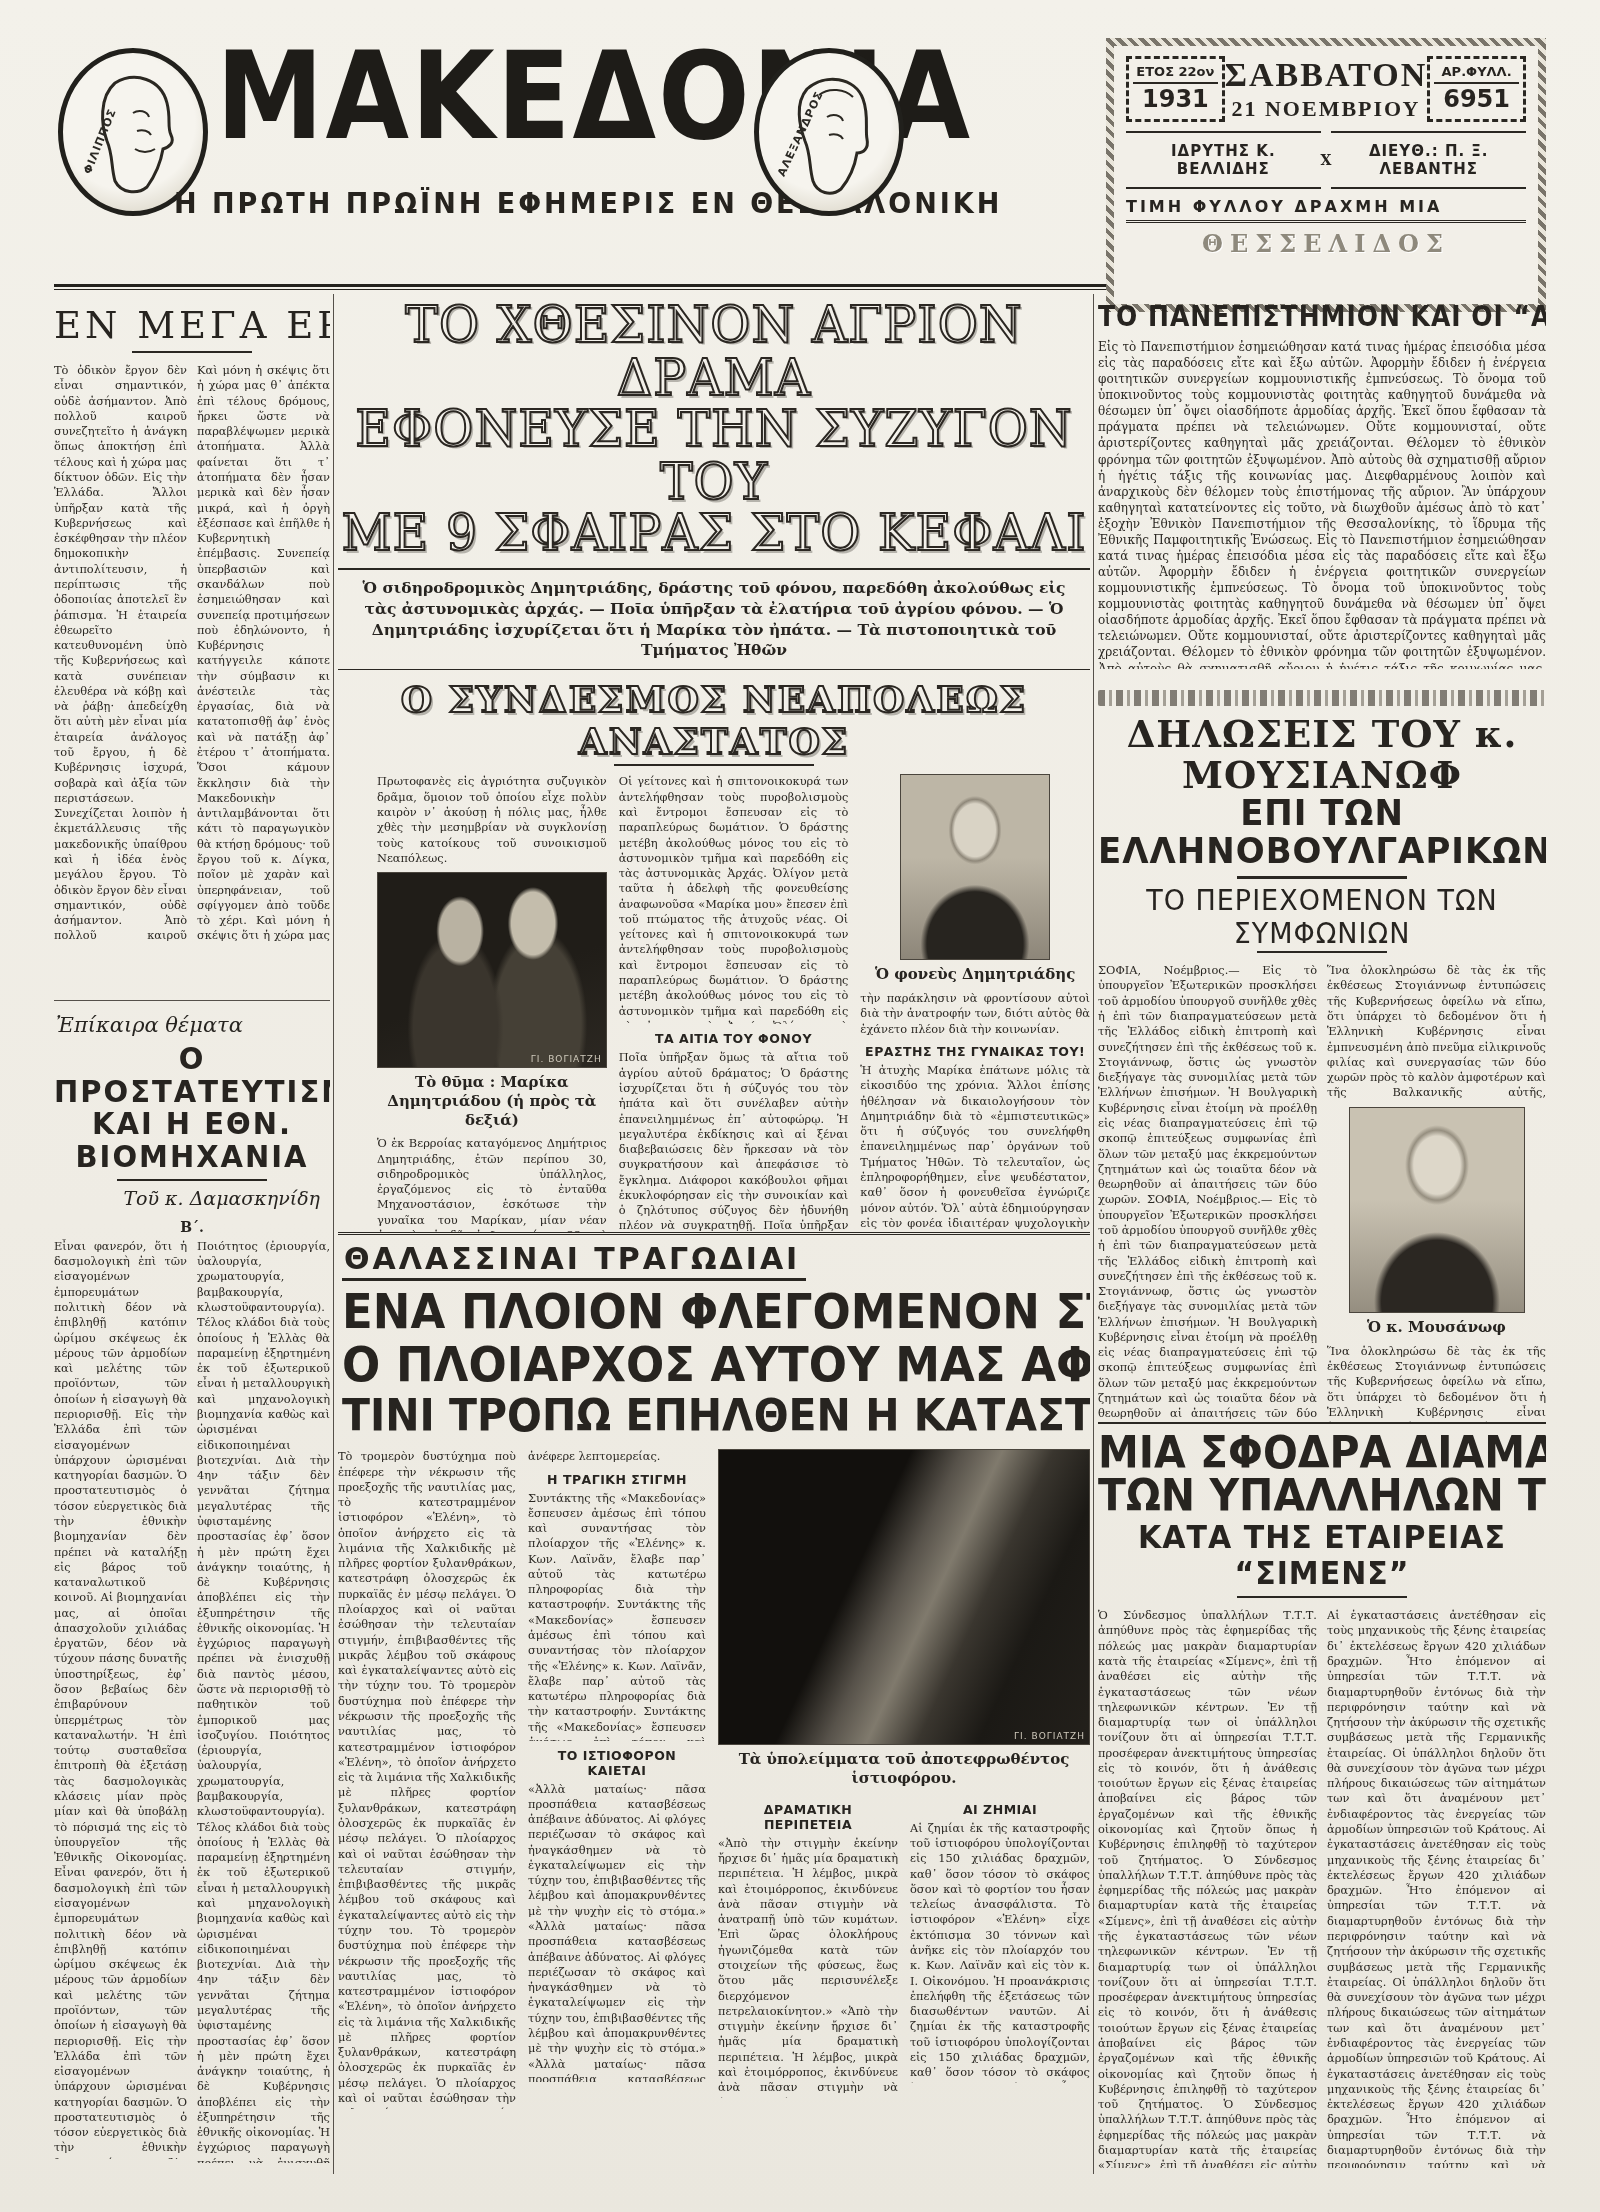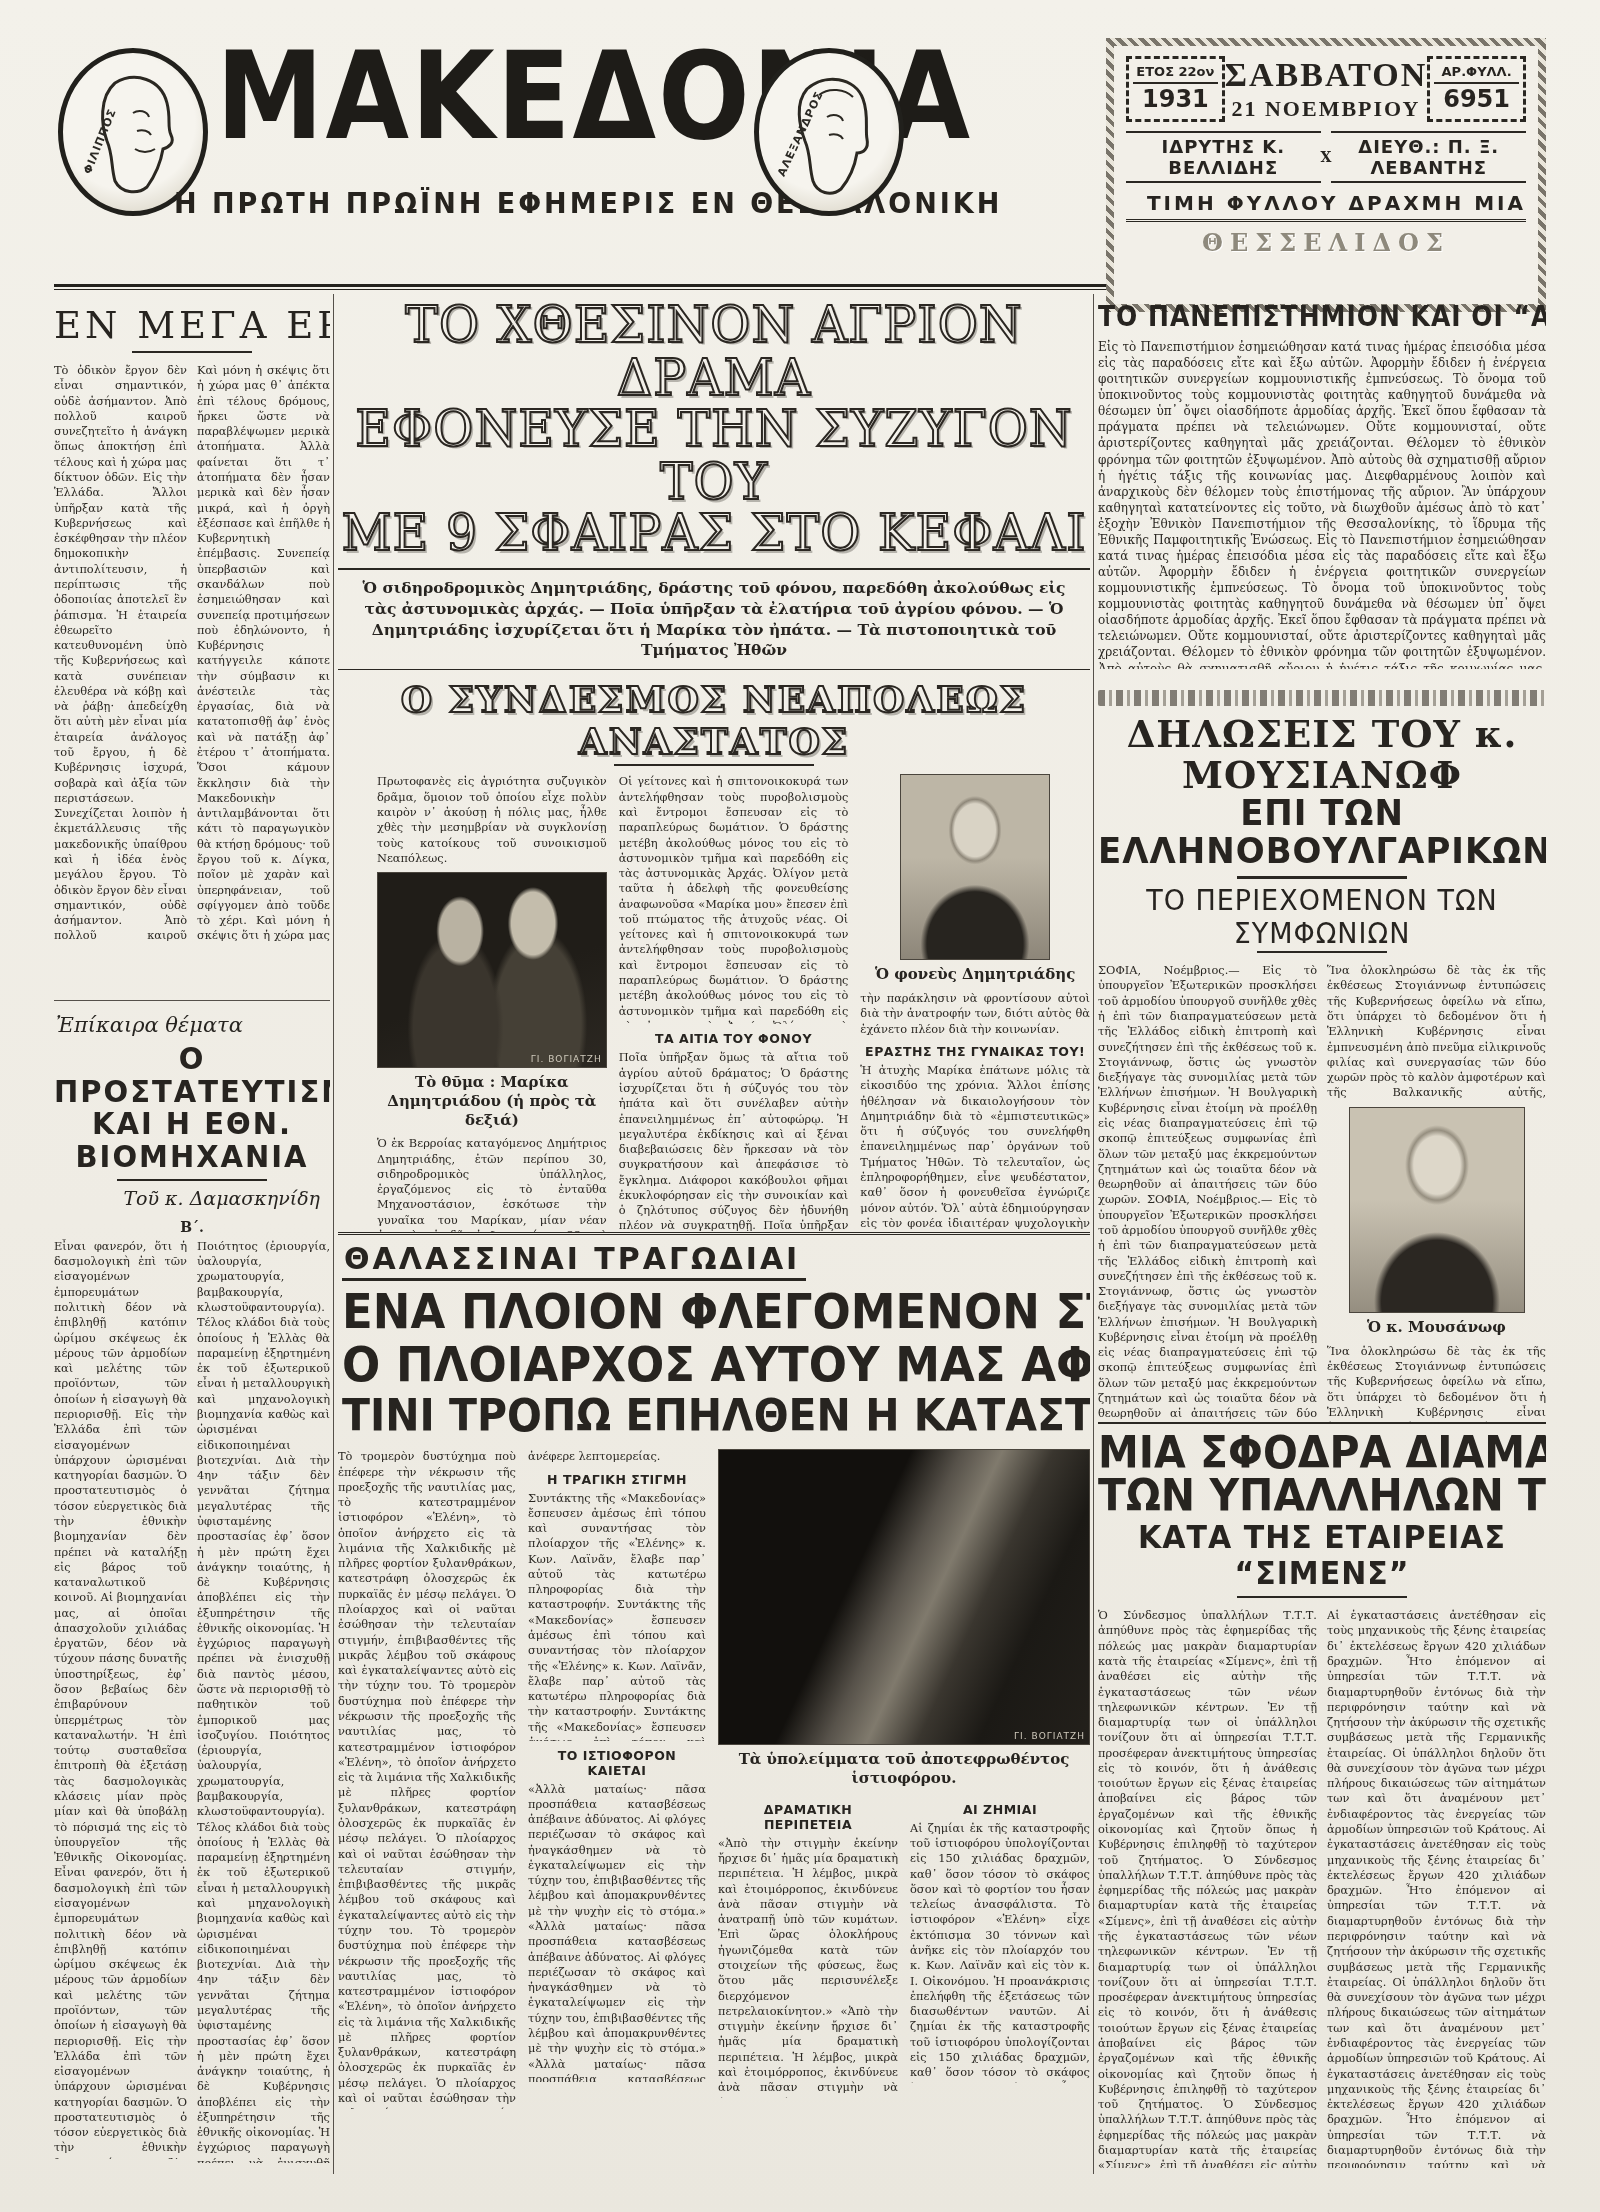--- a/index.html
+++ b/index.html
@@ -52,28 +52,28 @@
     border:3px dashed #2a2722; width:104px; padding:5px 4px 4px; text-align:center;
     font-family:"DejaVu Sans", sans-serif; font-weight:bold;
   }
   .ib-dash .lbl{ font-size:13px; letter-spacing:0; display:block; }
   .ib-dash .num{ font-size:24px; display:block; border-top:2px solid #2a2722; margin-top:3px; padding-top:1px;}
   .ib-day{ text-align:center; font-family:Liberation Serif, serif; font-weight:bold; padding-top:2px;}
   .ib-day .d1{ font-size:34px; letter-spacing:2px; display:block; line-height:1.0;}
   .ib-day .d2{ font-size:22px; letter-spacing:2px; display:block; margin-top:4px;}
   .ib-row2{ display:flex; justify-content:space-between; margin-top:9px; align-items:center;}
   .ib-cell{
-    border:2px solid #2a2722; border-left:none; border-right:none; padding:3px 6px;
-    font-family:"DejaVu Sans", sans-serif; font-weight:bold; font-size:18px; letter-spacing:1px;
+    border:2px solid #2a2722; border-left:none; border-right:none; padding:9px 6px;
+    font-family:"DejaVu Sans", sans-serif; font-weight:bold; font-size:15px; letter-spacing:1px;
     width:196px; text-align:center; border-top:2px solid #2a2722; border-bottom:2px solid #2a2722;
   }
   .ib-x{ font-size:14px; font-weight:bold; }
   .ib-price{
-    margin-top:8px; text-align:right; font-family:"DejaVu Sans", sans-serif; font-weight:bold;
-    font-size:20px; letter-spacing:3px; border-bottom:3px double #2a2722; padding-bottom:4px;
+    margin-top:8px; text-align:left; font-family:"DejaVu Sans", sans-serif; font-weight:bold;
+    font-size:16px; letter-spacing:3px; border-bottom:3px double #2a2722; padding-bottom:4px;
   }
   .ib-banner{
     margin-top:6px; text-align:center; font-family:"DejaVu Serif", serif; font-weight:bold;
     font-size:24px; letter-spacing:7px; color:#8e897c;
     text-shadow:1px 1px 0 #fff;
   }
   .mast-rule{ border-top:3px solid #24221d; border-bottom:1px solid #24221d; height:6px; margin-top:2px; }
 
   
   .content{ display:grid; grid-template-columns:276px 8px 752px 8px 448px; margin-top:4px; }

